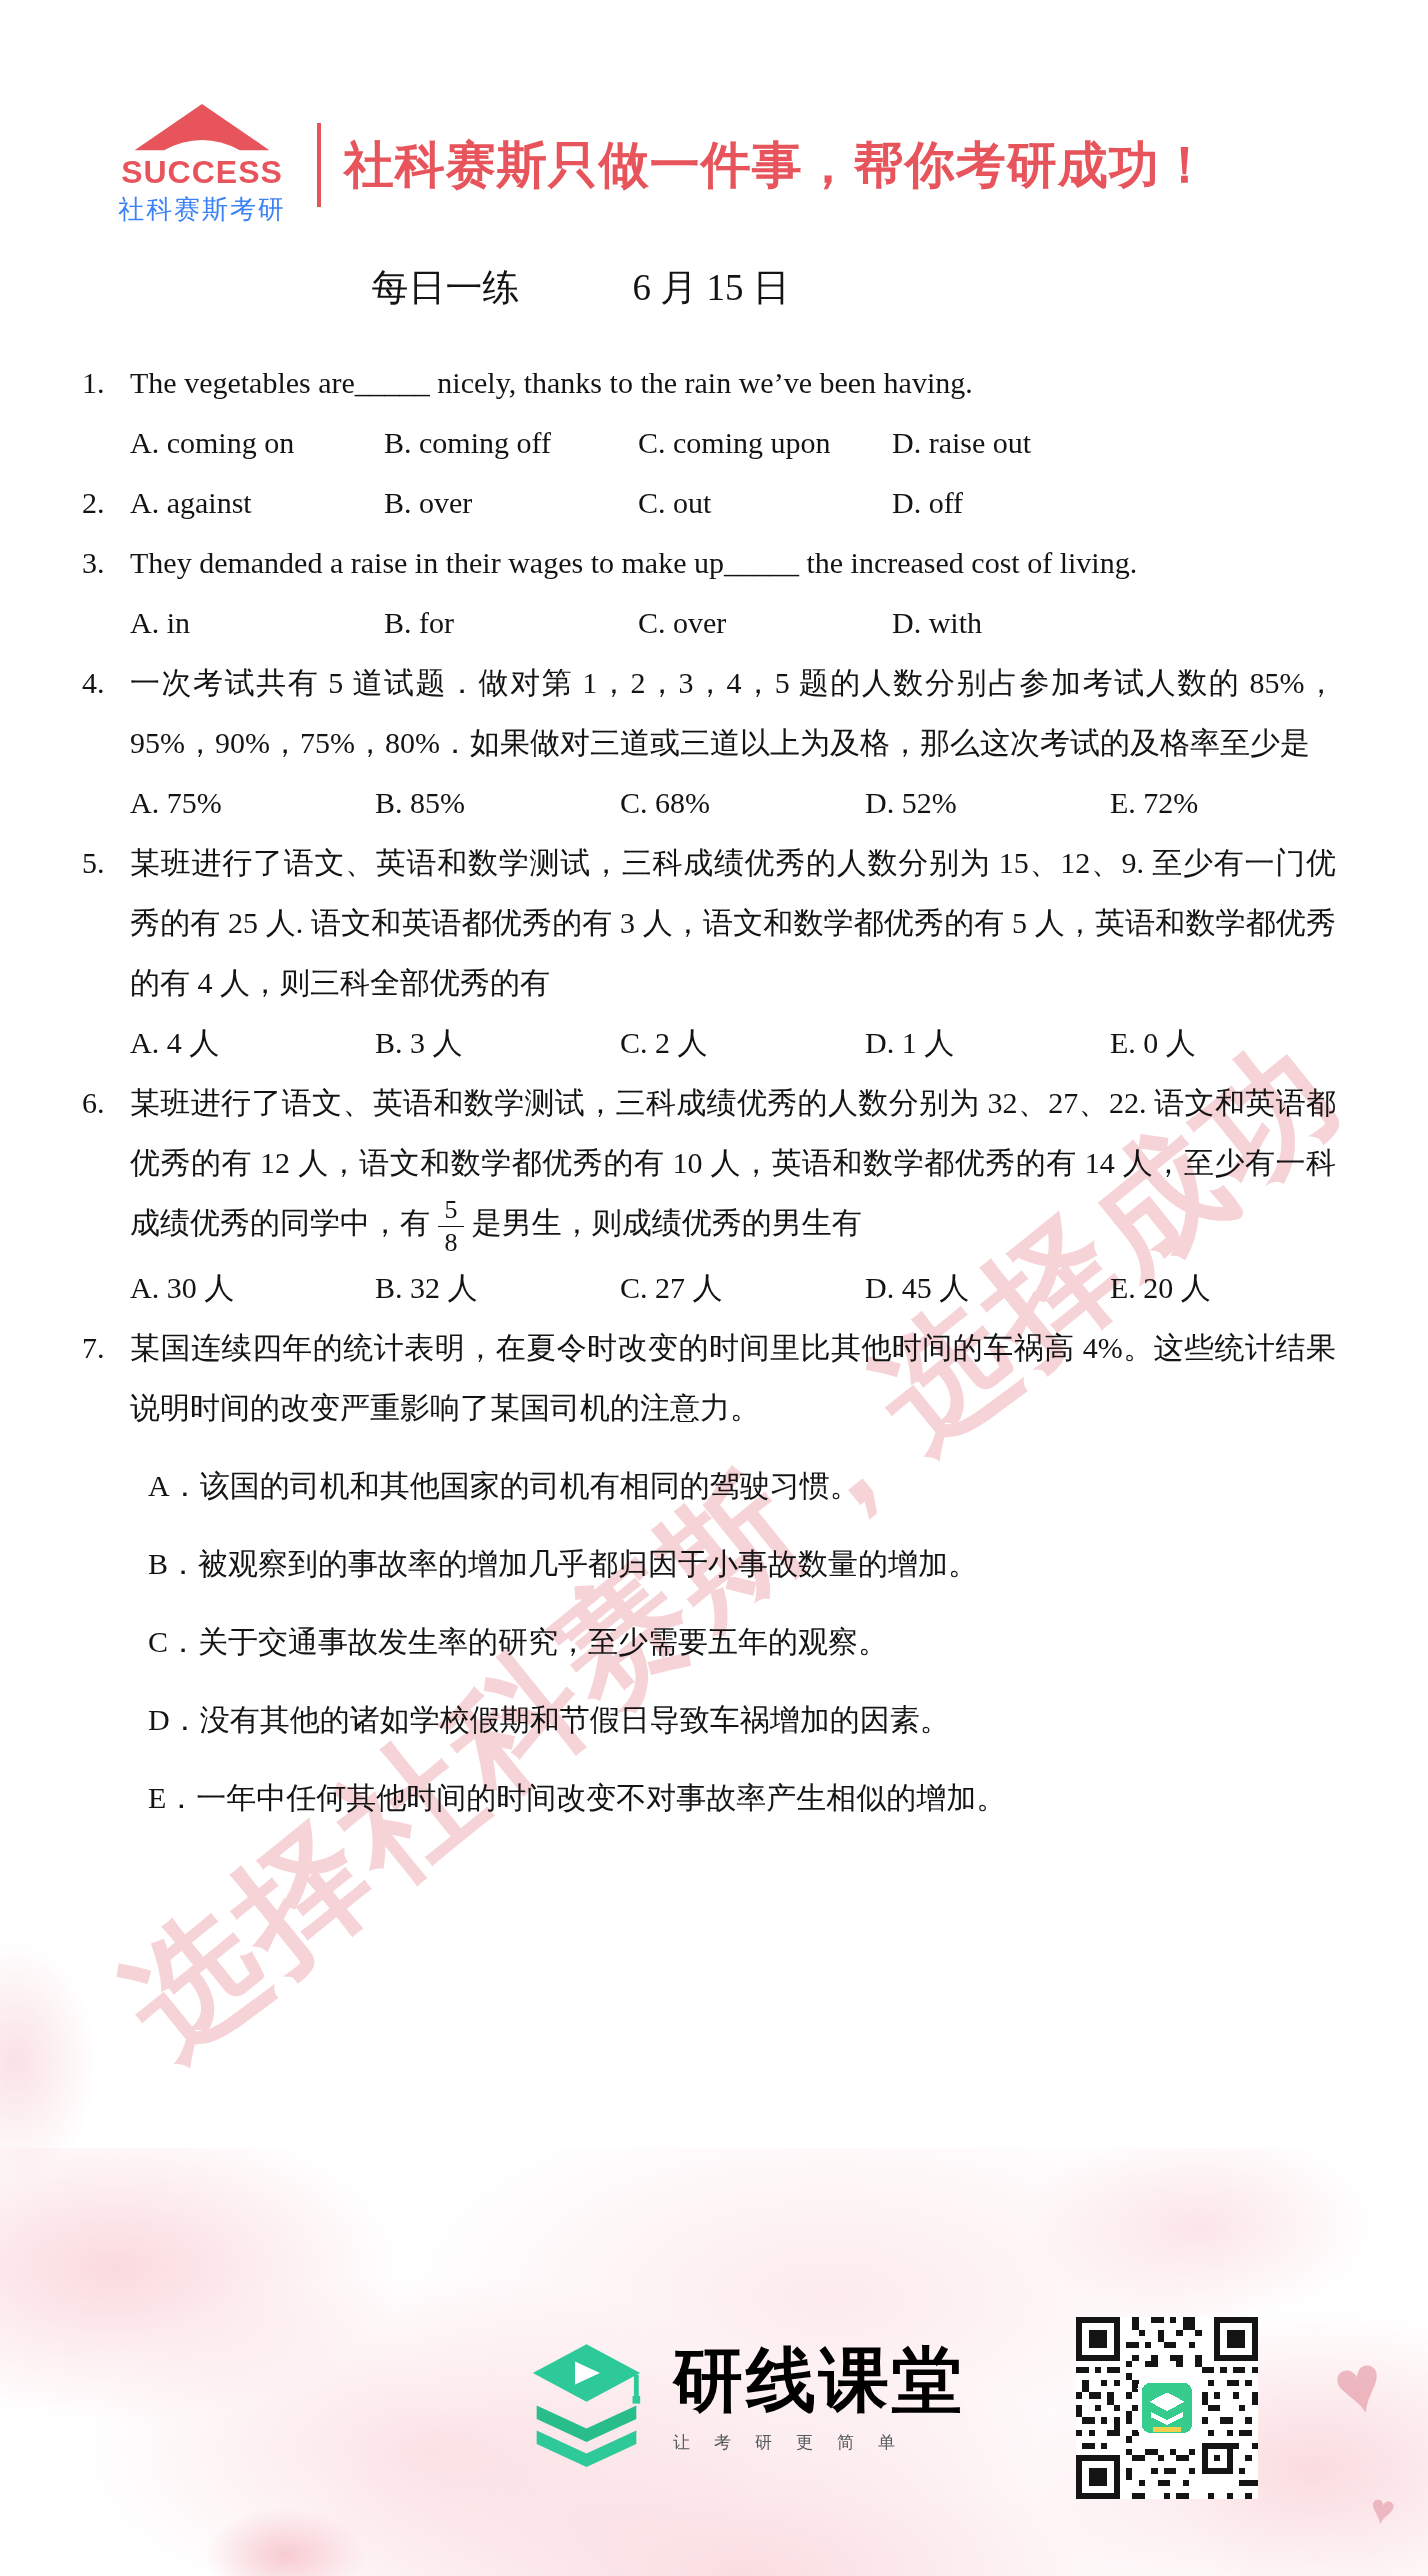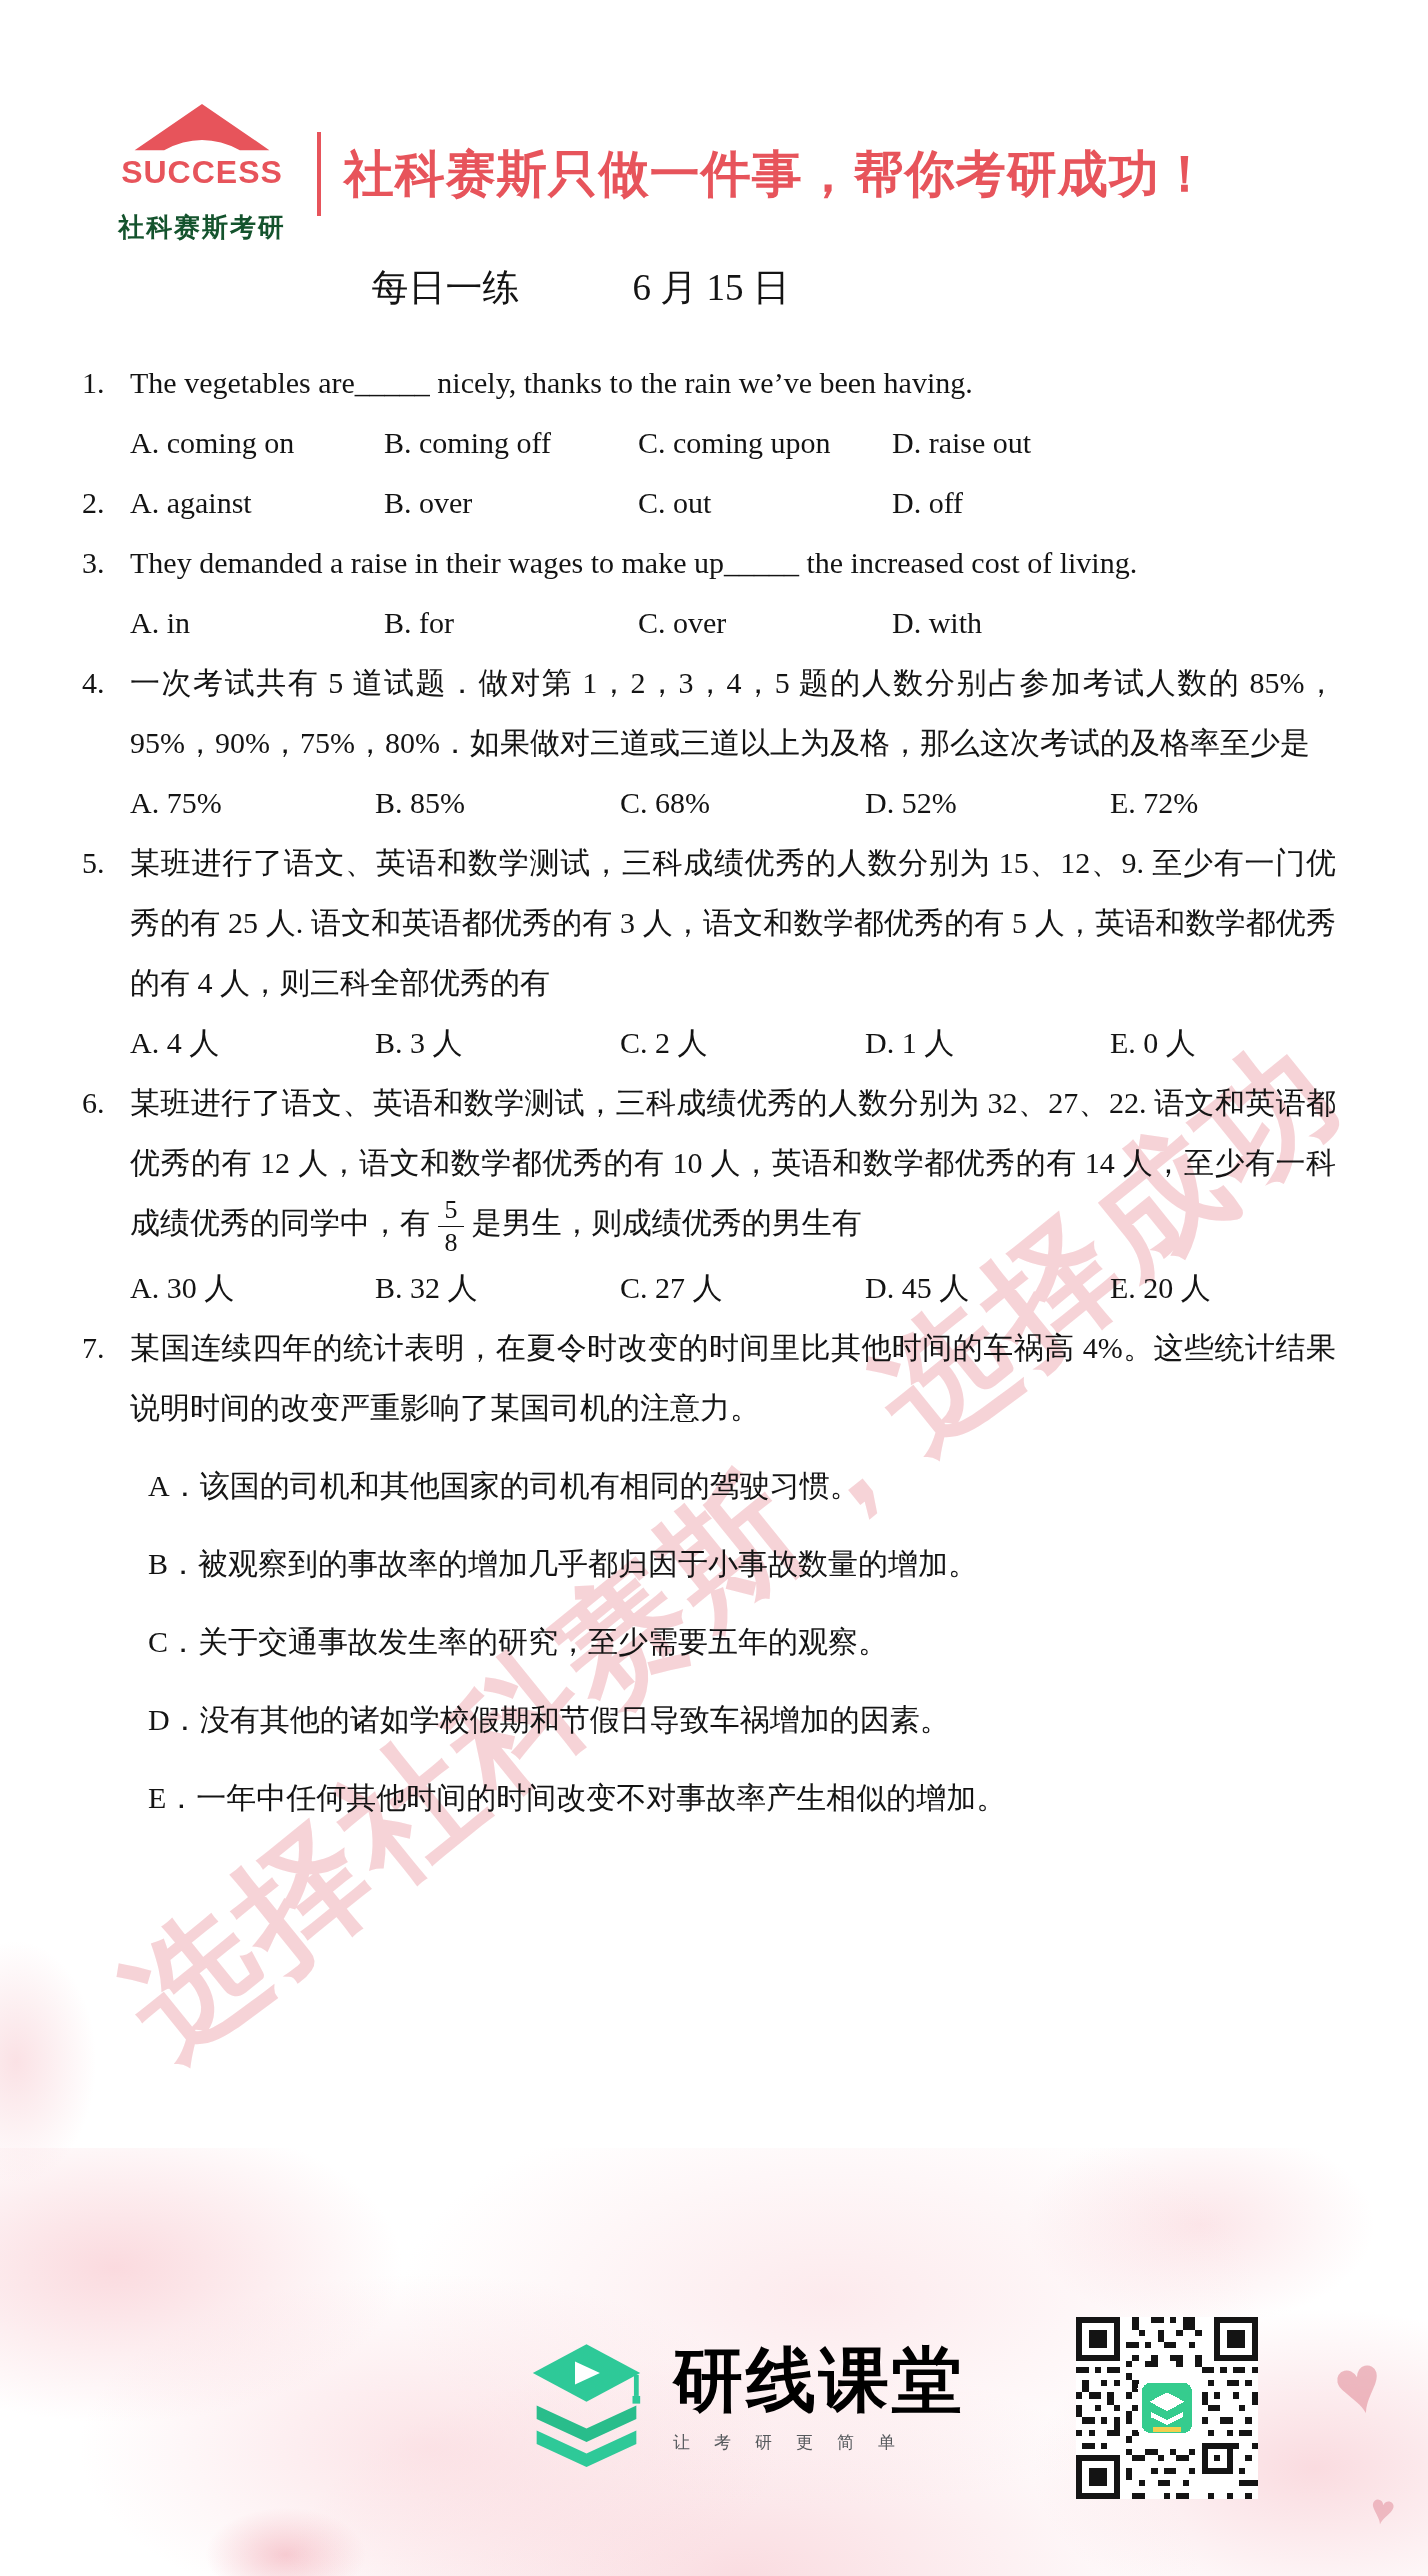--- a/index.html
+++ b/index.html
@@ -5,21 +5,21 @@
   html,body{margin:0;padding:0;background:#fff;}
   .page{
     position:relative;width:1429px;height:2576px;background:#ffffff;overflow:hidden;
     font-family:"Liberation Serif","DejaVu Serif",serif;color:#141414;
   }
   
   .hdr{position:absolute;top:104px;left:106px;display:flex;align-items:center;z-index:2;}
   .logo{display:flex;flex-direction:column;align-items:center;width:192px;}
   .logo svg{display:block;}
   .logo-en{font-family:"Liberation Sans",sans-serif;font-weight:bold;font-size:32px;color:#e7545b;letter-spacing:1px;margin-top:1.9px;}
-  .logo-cn{font-family:"Liberation Sans",sans-serif;font-weight:bold;font-size:26px;color:#14532d;letter-spacing:1.9px;margin-top:19px;}
+  .logo-cn{font-family:"Liberation Sans",sans-serif;font-weight:normal;font-size:26px;color:#3b82f6;letter-spacing:1.9px;margin-top:1px;}
   .hdr-divider{width:3.8px;height:84px;background:#e7545b;margin:0 23px 0 19px;}
   .slogan{font-family:"Liberation Sans",sans-serif;font-weight:bold;font-size:50px;color:#e7545b;letter-spacing:1px;white-space:nowrap;}
   
   .title{position:absolute;top:263px;left:0;width:100%;text-align:center;font-size:37px;z-index:2;transform:translateX(-134px);}
   .title-gap{display:inline-block;width:113px;}
   
   .main{position:absolute;top:353px;left:82px;width:1254px;z-index:2;}
   .q{display:flex;}
   .qnum{flex:none;width:48px;font-size:30px;line-height:60px;}
   .qbody{flex:1;min-width:0;}

